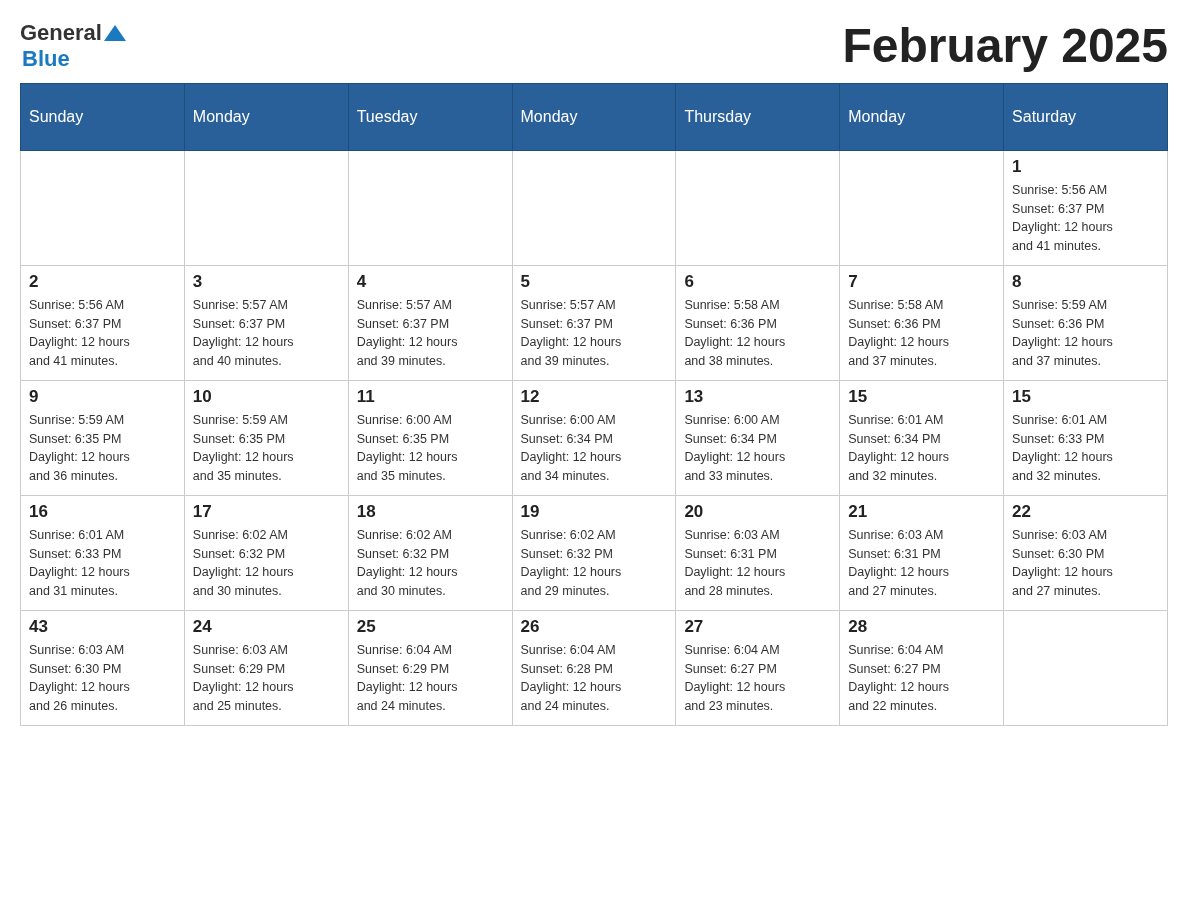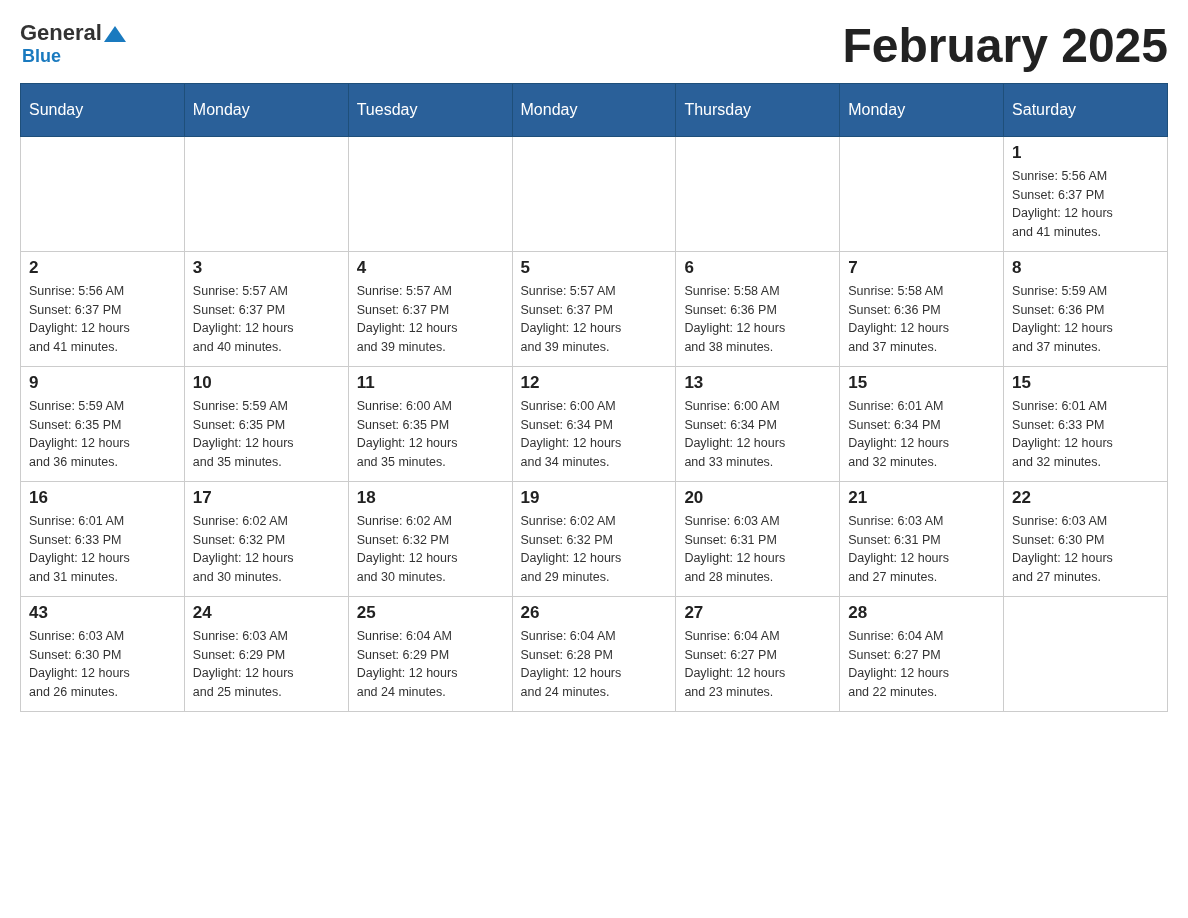--- a/index.html
+++ b/index.html
@@ -15,21 +15,21 @@
       justify-content: space-between;
       align-items: flex-start;
       margin-bottom: 10px;
     }
     .logo-text-general {
       font-size: 22px;
       font-weight: bold;
       color: #333;
     }
     .logo-text-blue {
-      font-size: 18px;
+      font-size: 22px;
       font-weight: bold;
       color: #1a7abf;
     }
     .title-section {
       text-align: center;
     }
     .month-title {
       font-size: 48px;
       font-weight: bold;
       color: #222;
@@ -41,21 +41,21 @@
       margin-top: 4px;
     }
     .calendar {
       width: 100%;
       border-collapse: collapse;
       margin-top: 10px;
     }
     .calendar th {
       background-color: #2a6099;
       color: #fff;
-      padding: 17px 8px;
+      padding: 24px 8px;
       font-size: 16px;
       font-weight: normal;
       text-align: left;
       border: 1px solid #1e4f7a;
     }
     .calendar td {
       vertical-align: top;
       padding: 6px 8px;
       border: 1px solid #ccc;
       width: calc(100% / 7);
@@ -80,21 +80,20 @@
     }
     .empty-cell {
       background: #f9f9f9;
     }
     .logo-wrapper {
       display: flex;
       flex-direction: column;
     }
     .logo-line1 {
       display: flex;
-      align-items: center;
     }
     .logo-line2 {
       margin-left: 2px;
     }
   </style>
 </head>
 <body>
 
 <div class="header">
   <div class="logo-wrapper">

